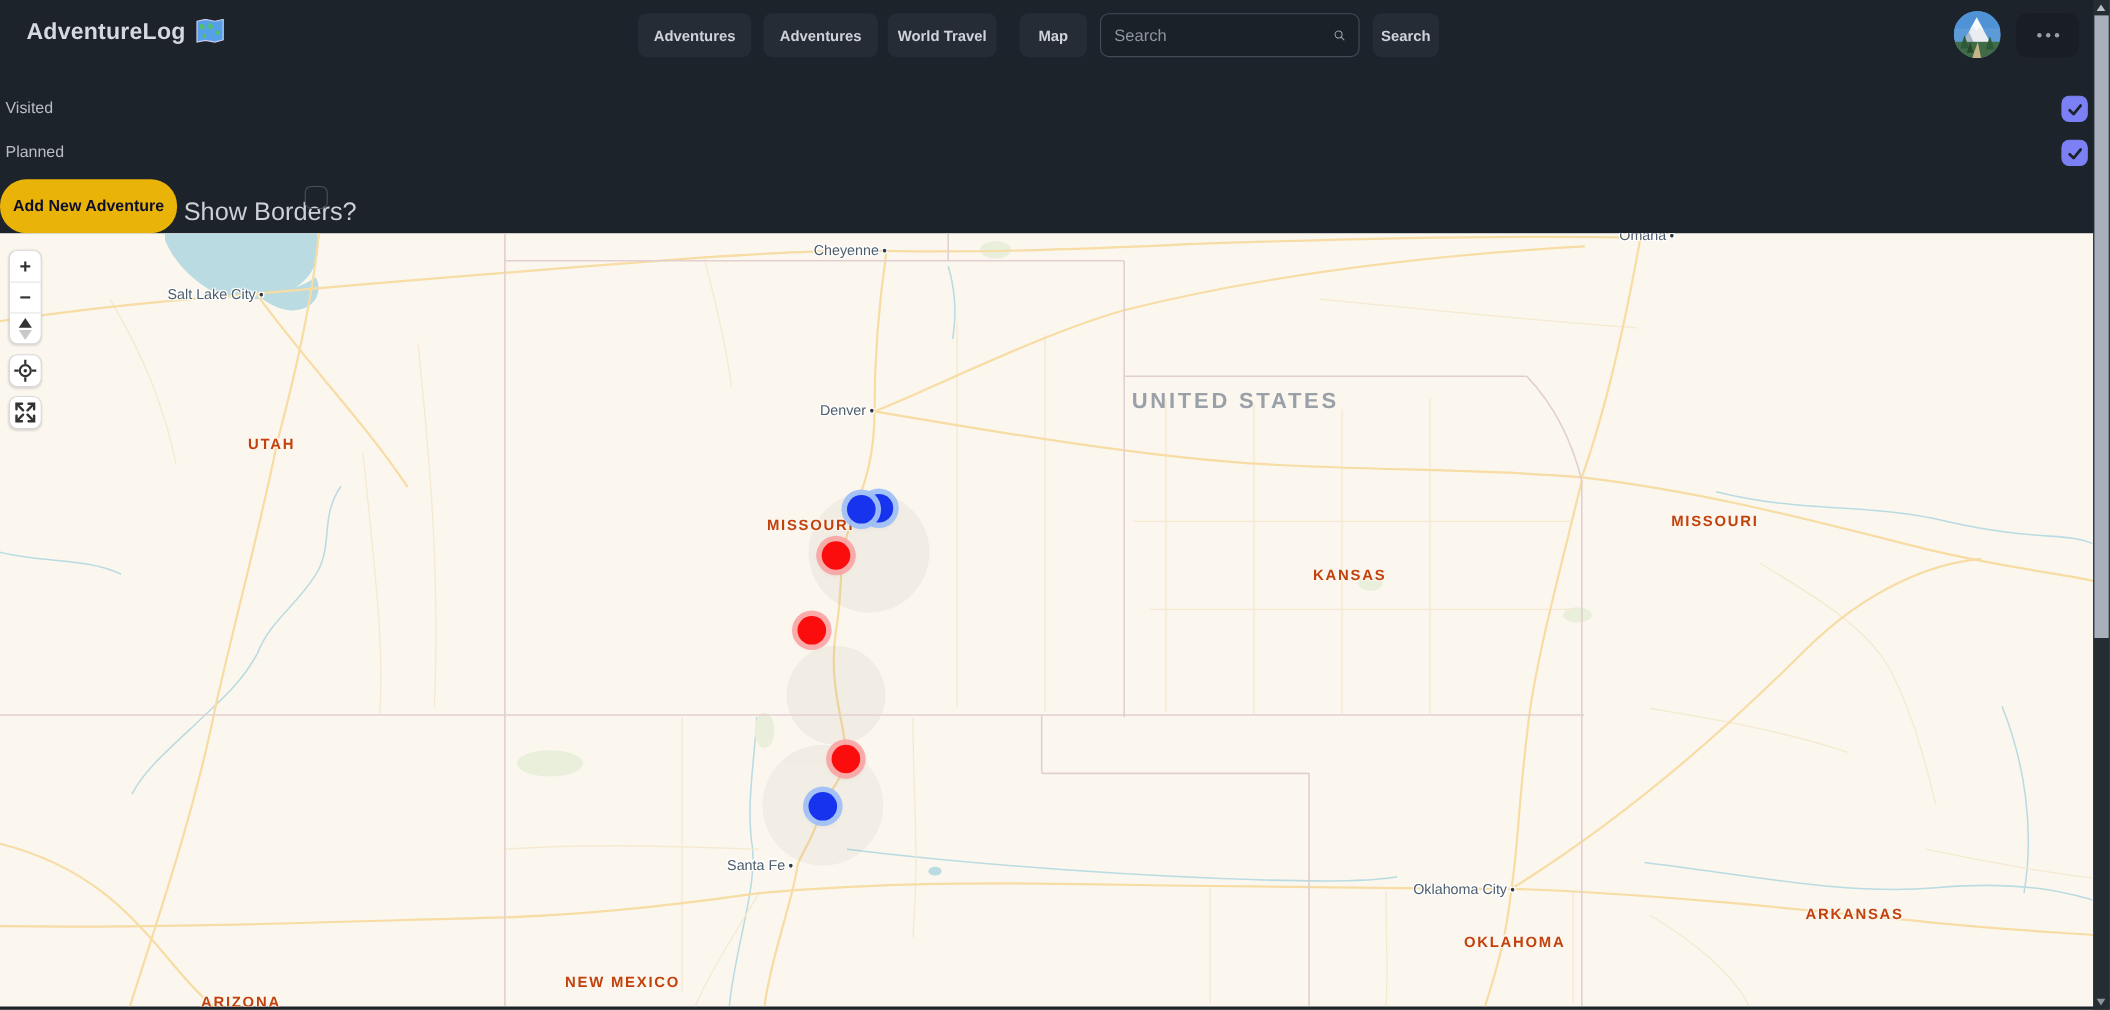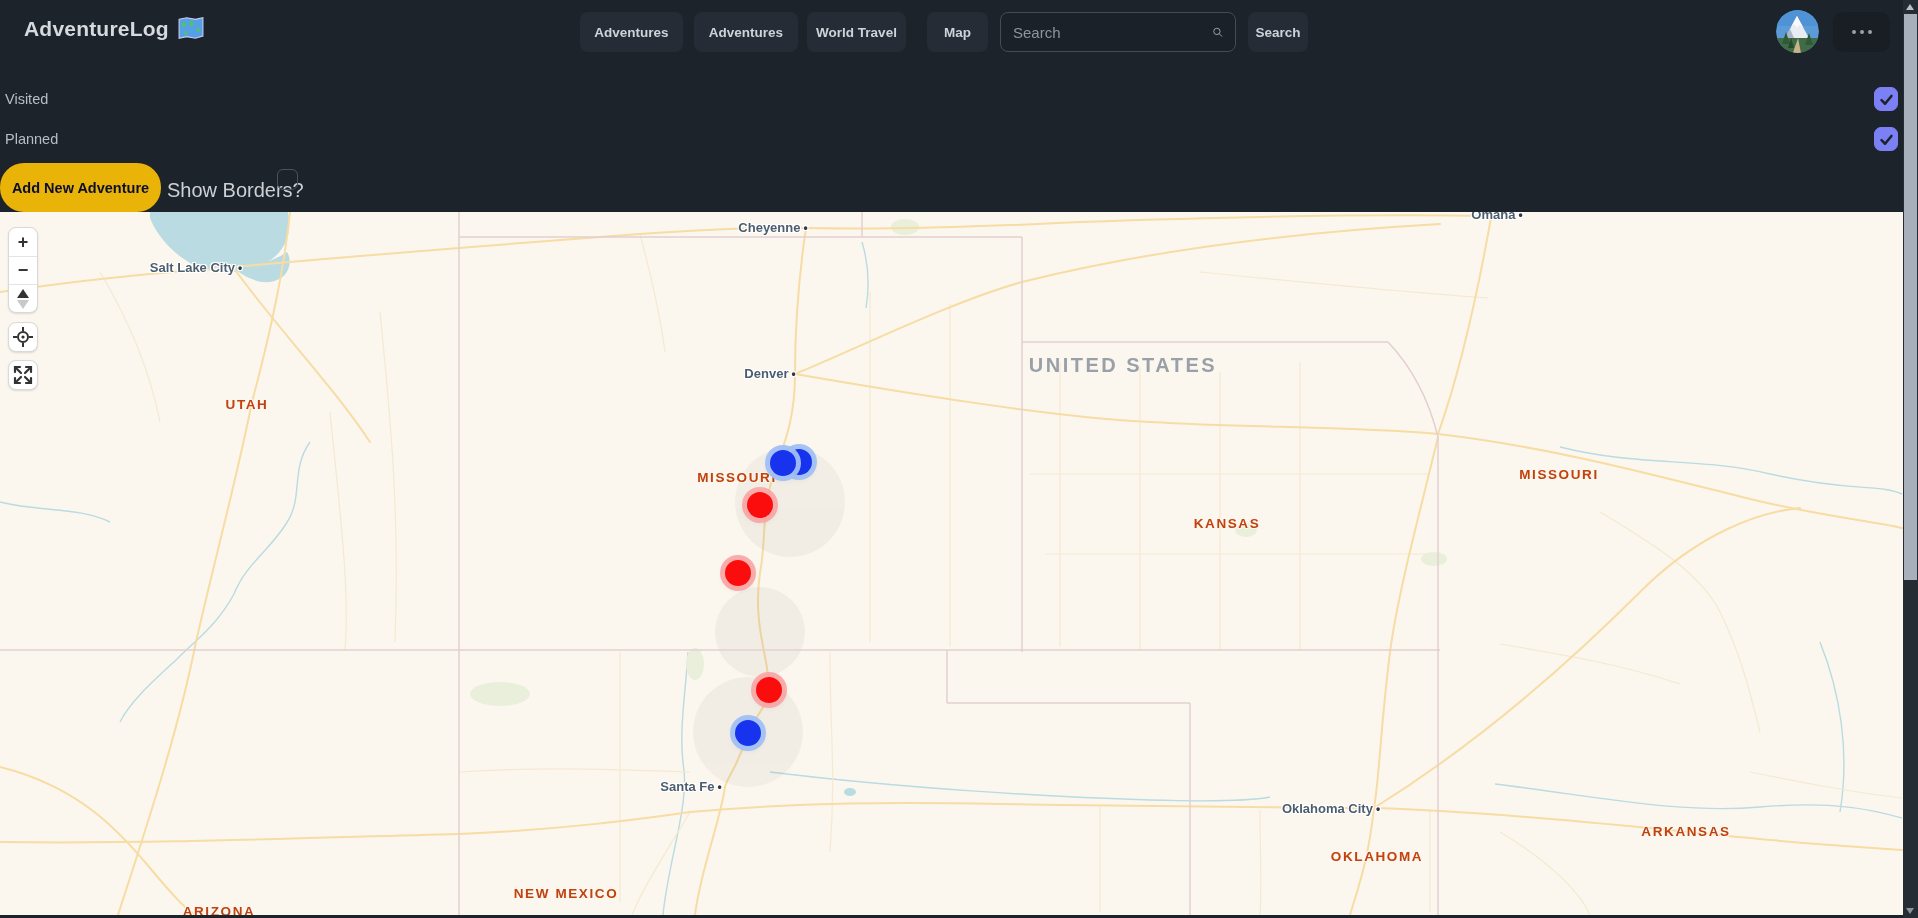--- a/index.html
+++ b/index.html
@@ -44,36 +44,36 @@
     border:1.5px solid #4b5158; cursor:pointer; display:flex; align-items:center; justify-content:center;
   }
   .cb svg { visibility:hidden; }
   .cb.checked { background:#7b80f4; border-color:#7b80f4; }
   .cb.checked svg { visibility:visible; }
   .add-btn {
     position:absolute; left:0; top:163px; width:161px; height:49px; border-radius:24px;
     background:#eab308; color:#0c0e2e; font-size:14.5px; font-weight:700;
     display:flex; align-items:center; justify-content:center; cursor:pointer;
   }
-  .show-borders-label { position:absolute; left:167px; top:179px; font-size:20px; color:#cdd1d6; }
+  .show-borders-label { position:absolute; left:167px; top:179px; font-size:23px; color:#cdd1d6; }
   .sb-cb {
     position:absolute; left:277px; top:169px; width:21px; height:21px; border-radius:6px;
     border:1.5px solid #4b5158; background:transparent; cursor:pointer;
   }
 
   
   .map {
     position:absolute; left:0; top:212px; width:1903px; height:703px;
     background:#fbf7ef; overflow:hidden; cursor:grab;
   }
   .map svg.base { position:absolute; left:0; top:0; }
 
   .lbl-city {
     position:absolute; transform:translate(-50%,-50%); white-space:nowrap;
-    font-size:13px; font-weight:700; color:#4c5d6d;
+    font-size:13px; font-weight:400; color:#4c5d6d;
     text-shadow:-1px -1px 0 #fff,1px -1px 0 #fff,-1px 1px 0 #fff,1px 1px 0 #fff,0 0 3px #fff;
     text-align:center;
   }
   .lbl-city .dot { color:#2f3a42; margin-left:3px; font-size:12px; }
   .lbl-state {
     position:absolute; transform:translate(-50%,-50%); white-space:nowrap;
     font-size:13.5px; font-weight:700; letter-spacing:1.6px; color:#c2410c;
     text-shadow:-1px -1px 0 #fbf7ef,1px -1px 0 #fbf7ef,-1px 1px 0 #fbf7ef,1px 1px 0 #fbf7ef;
   }
   .lbl-country {

